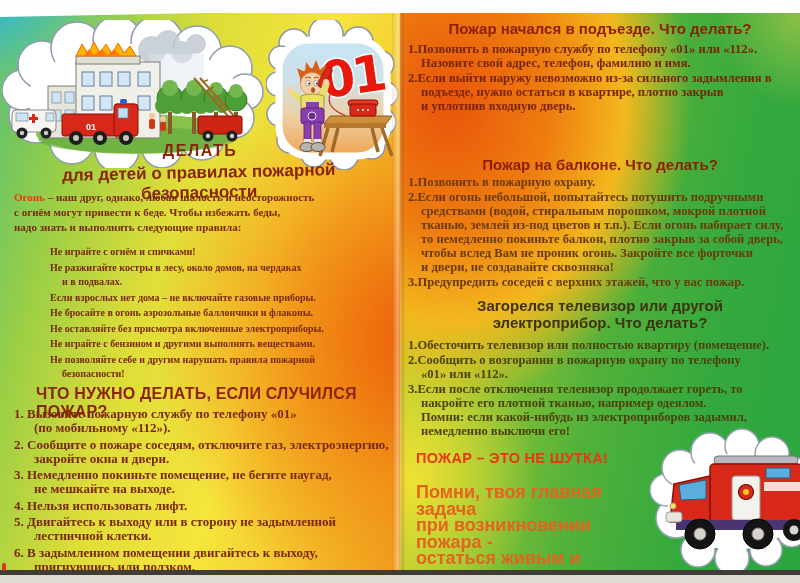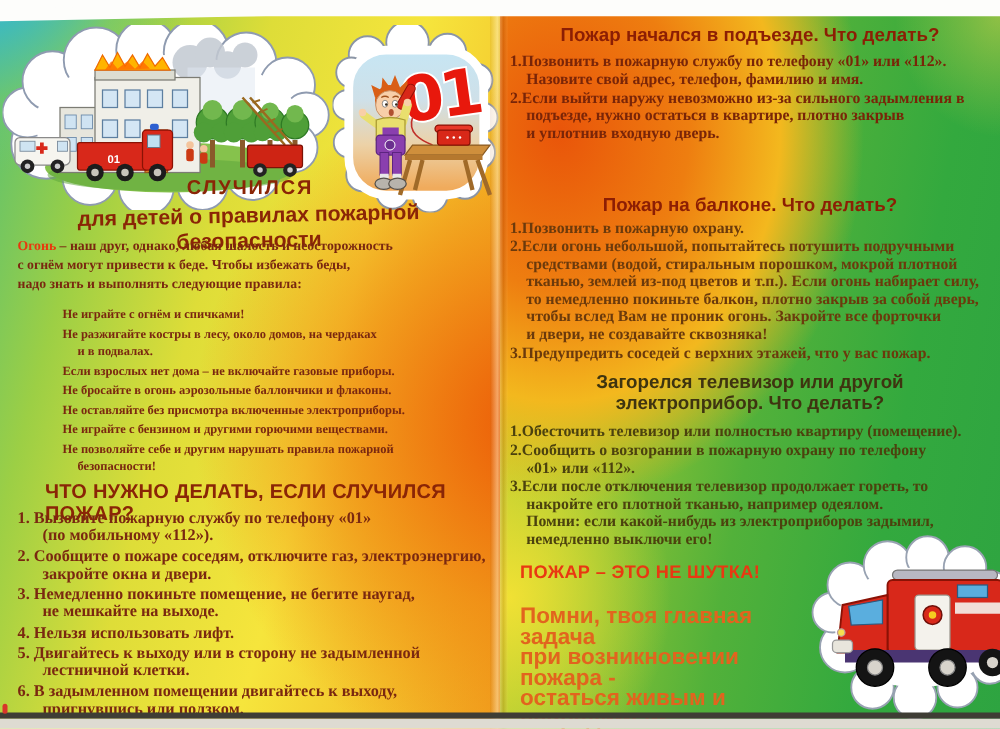--- a/index.html
+++ b/index.html
@@ -244,35 +244,35 @@
         <circle cx="46" cy="96" r="4" fill="#6a2f8e" stroke="#ffffff" stroke-width="0.8"></circle>
         <rect x="38" y="102" width="7" height="18" fill="#8a3fae" stroke="#5c2480" stroke-width="0.8"></rect>
         <rect x="48" y="102" width="7" height="18" fill="#8a3fae" stroke="#5c2480" stroke-width="0.8"></rect>
         <rect x="38" y="119" width="7" height="4" fill="#e8e8e8"></rect>
           <rect x="48" y="119" width="7" height="4" fill="#e8e8e8"></rect>
         <ellipse cx="41" cy="127" rx="7" ry="4.5" fill="#b8b4ac" stroke="#55504a"></ellipse>
         <ellipse cx="52" cy="127" rx="7" ry="4.5" fill="#b8b4ac" stroke="#55504a"></ellipse>
       </g>
     </svg>
 
-    <div class="abs lp-title">СЛУЧИЛСЯ</div>
+    <div class="abs lp-title">ДЕЛАТЬ</div>
     <div class="abs lp-subtitle">для детей о правилах пожарной безопасности</div>
 
     <div class="abs lp-body lp-intro pre"><span class="lead-word">Огонь</span><span> – наш друг, однако, любая шалость и неосторожность
 с огнём могут привести к беде. Чтобы избежать беды,
 надо знать и выполнять следующие правила:</span></div>
 
     <div class="abs lp-body lp-rules">
       <div class="item pre">Не играйте с огнём и спичками!</div>
       <div class="item pre">Не разжигайте костры в лесу, около домов, на чердаках
 и в подвалах.</div>
       <div class="item pre">Если взрослых нет дома – не включайте газовые приборы.</div>
       <div class="item pre">Не бросайте в огонь аэрозольные баллончики и флаконы.</div>
       <div class="item pre">Не оставляйте без присмотра включенные электроприборы.</div>
-      <div class="item pre">Не играйте с бензином и другими горючими веществами.</div>
+      <div class="item pre">Не играйте с бензином и другими выполнять веществами.</div>
       <div class="item pre">Не позволяйте себе и другим нарушать правила пожарной
 безопасности!</div>
     </div>
 
     <div class="abs lp-h2">ЧТО НУЖНО ДЕЛАТЬ, ЕСЛИ СЛУЧИЛСЯ ПОЖАР?</div>
 
     <div class="abs lp-body lp-steps">
       <div class="item pre">1. Вызовите пожарную службу по телефону «01»
 (по мобильному «112»).</div>
       <div class="item pre">2. Сообщите о пожаре соседям, отключите газ, электроэнергию,

